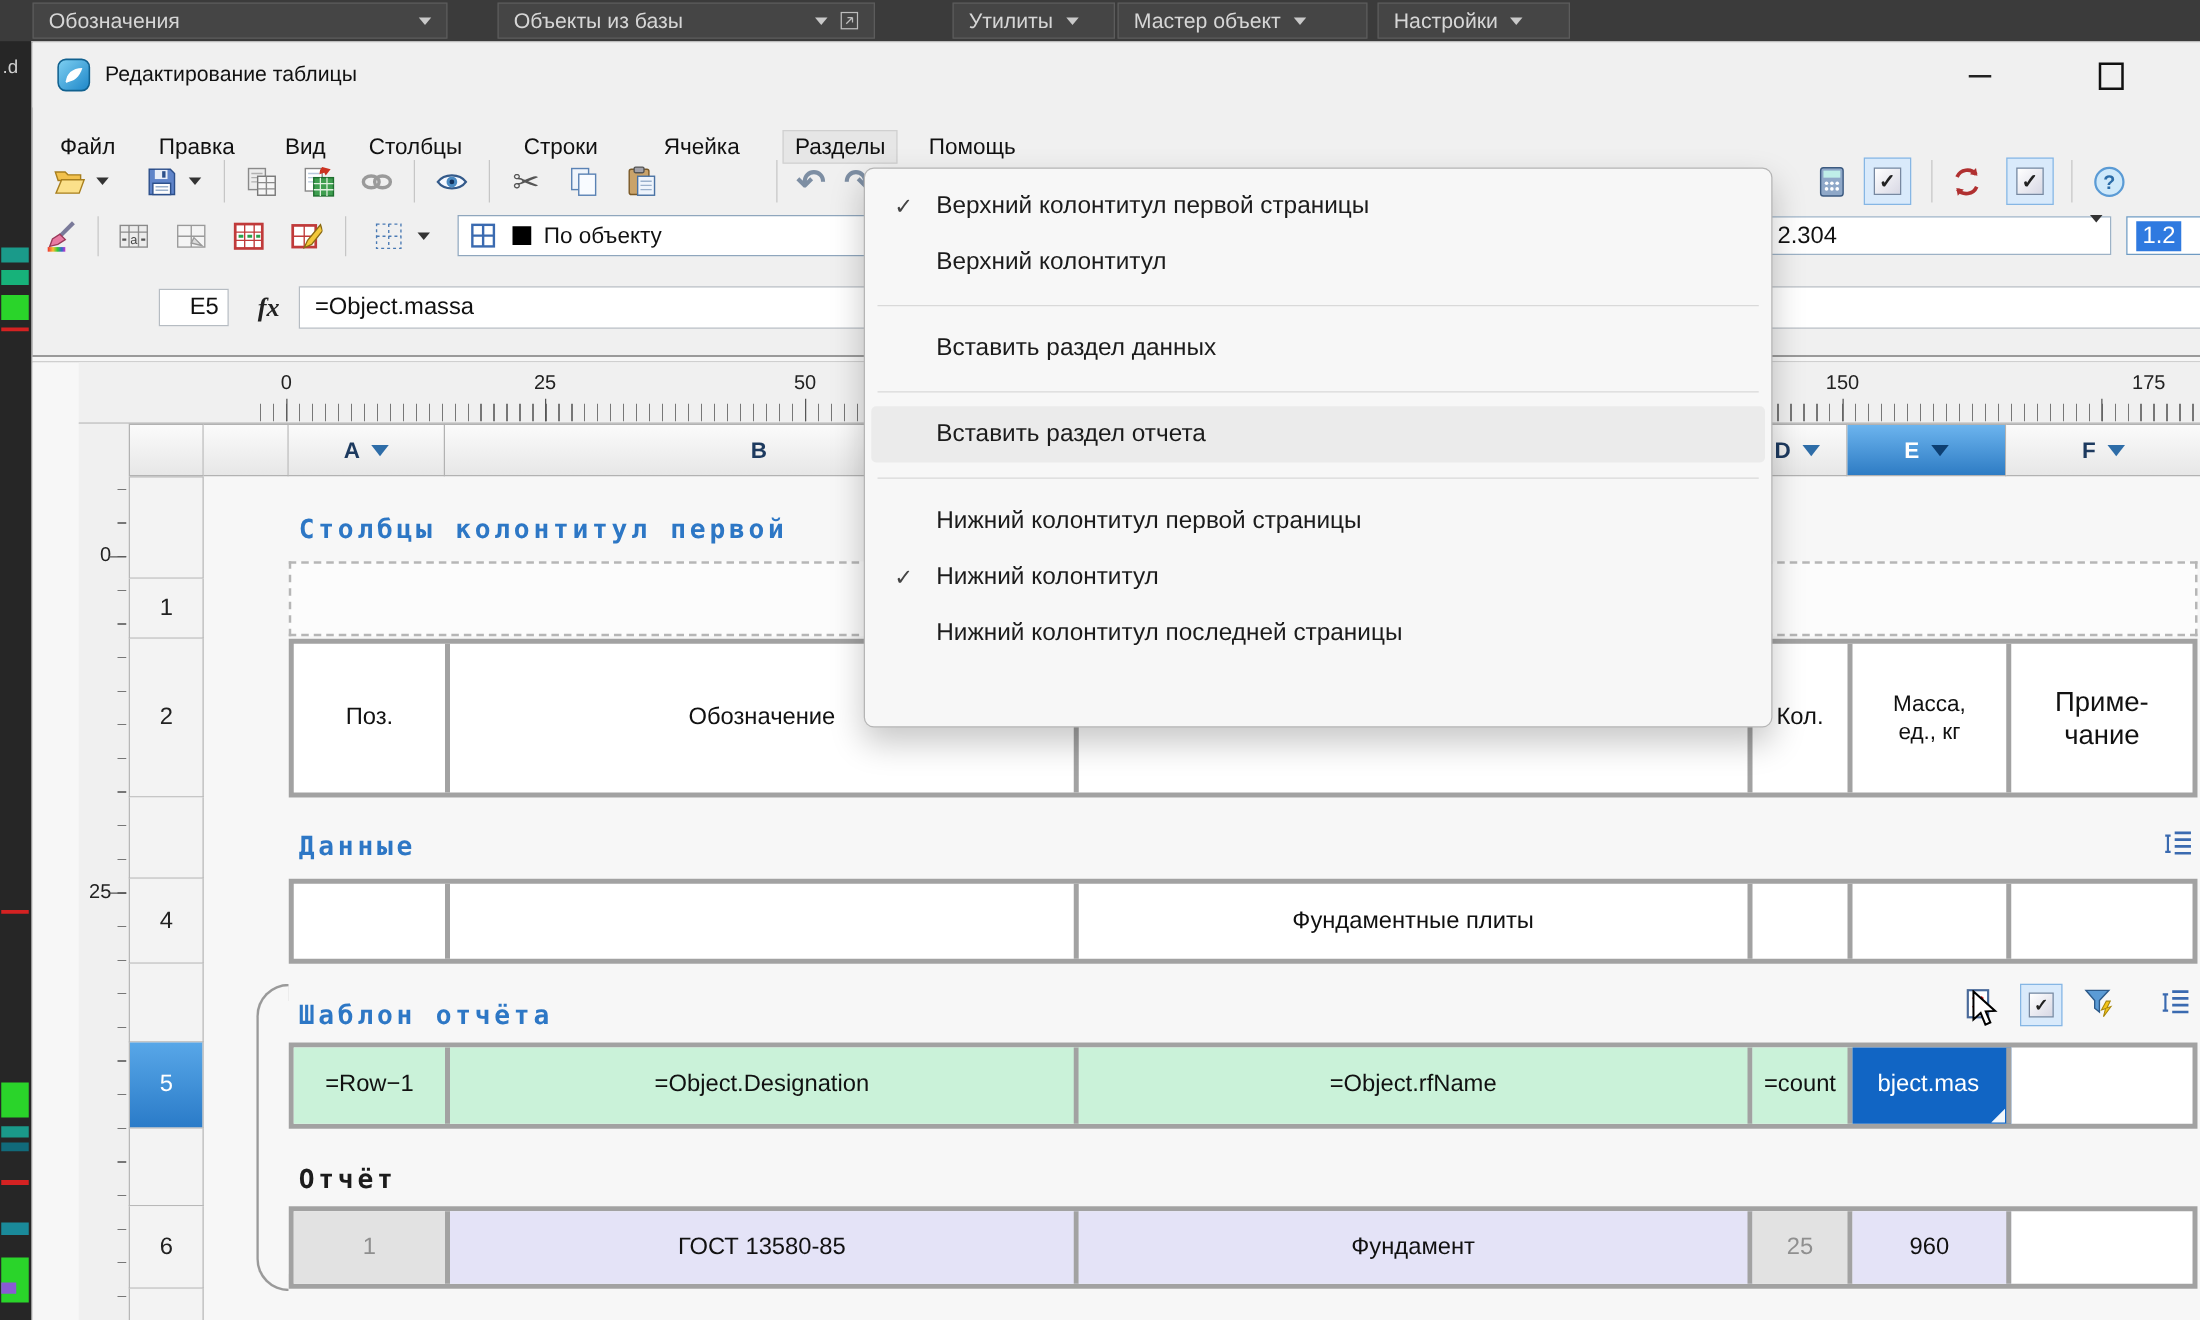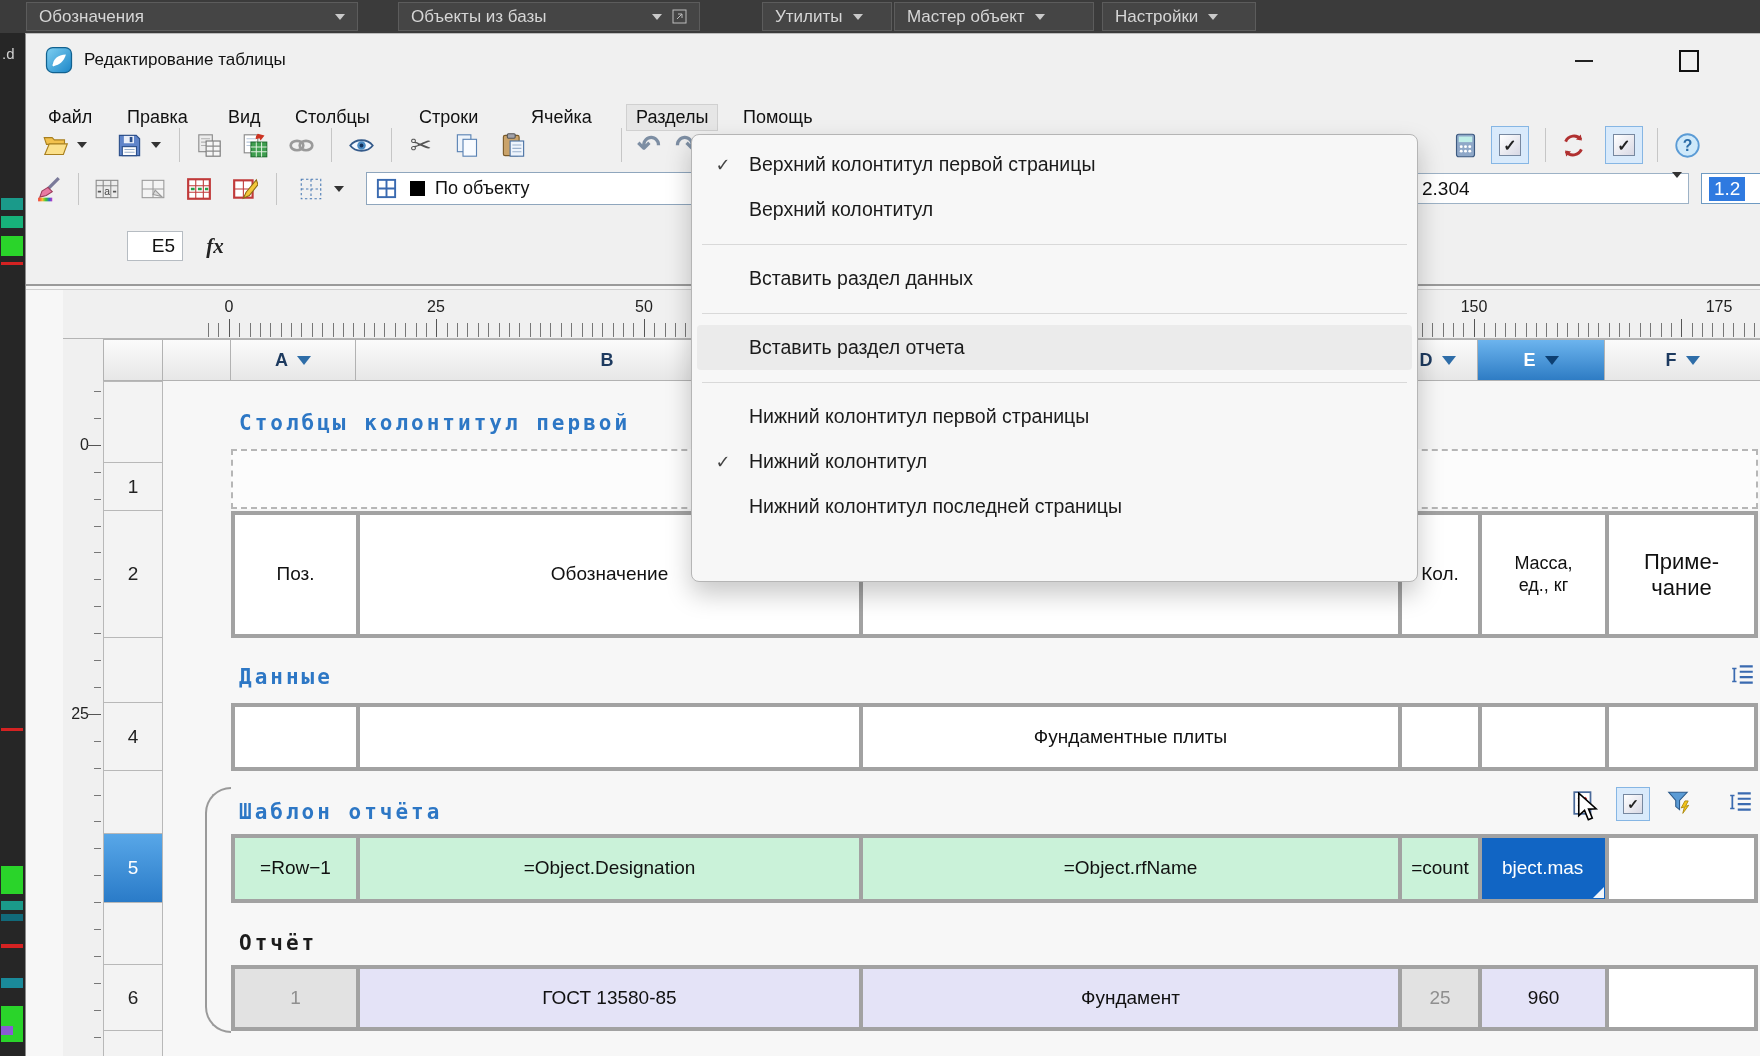--- a/index.html
+++ b/index.html
@@ -387,20 +387,23 @@
     </div>
     <div class="field" style="left:1675px;top:139px;width:60px;height:31px;border-color:#6e9ac2;">
       <span style="margin-left:7px;background:#2f7ae0;color:#fff;padding:1px 5px;">1.2</span>
     </div>
 
     <div class="fxbox" style="left:101px;top:197px;width:56px;height:30px;justify-content:flex-end;padding-right:7px;">
       <span>E5</span>
     </div>
     <div class="abs" style="left:171px;top:197px;width:36px;height:30px;display:flex;align-items:center;justify-content:center;
       font-family:'Liberation Serif',serif;font-style:italic;font-weight:bold;font-size:21px;color:#222;">fx</div>
+    <div class="fxbox" style="left:213px;top:195px;width:1522px;height:34px;padding-left:12px;">
+      <span>=Object.massa</span>
+    </div>
 
     <div class="hsep"></div>
     <div class="content-bg"></div>
 
     <div class="hruler">
       <span class="rlabel" style="left:166px;">0</span>
       <span class="rlabel" style="left:373px;">25</span>
       <span class="rlabel" style="left:581px;">50</span>
       <span class="rlabel" style="left:1411px;">150</span>
       <span class="rlabel" style="left:1618px;margin-left:38px;">175</span>

